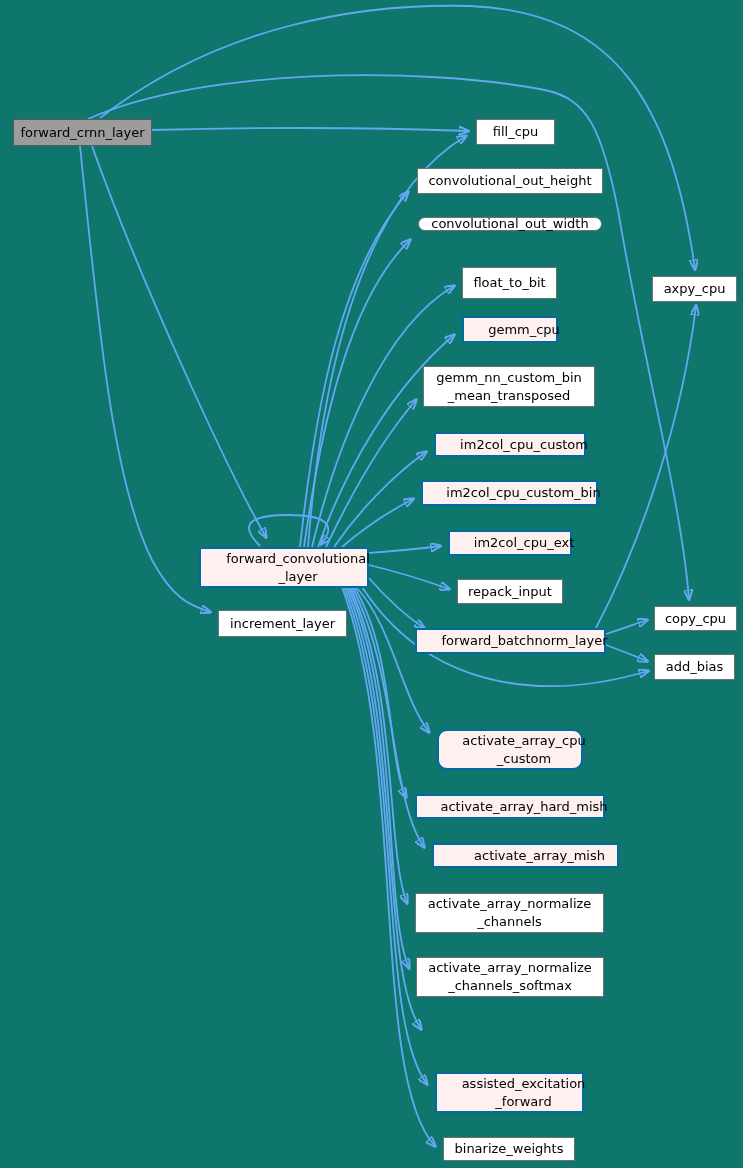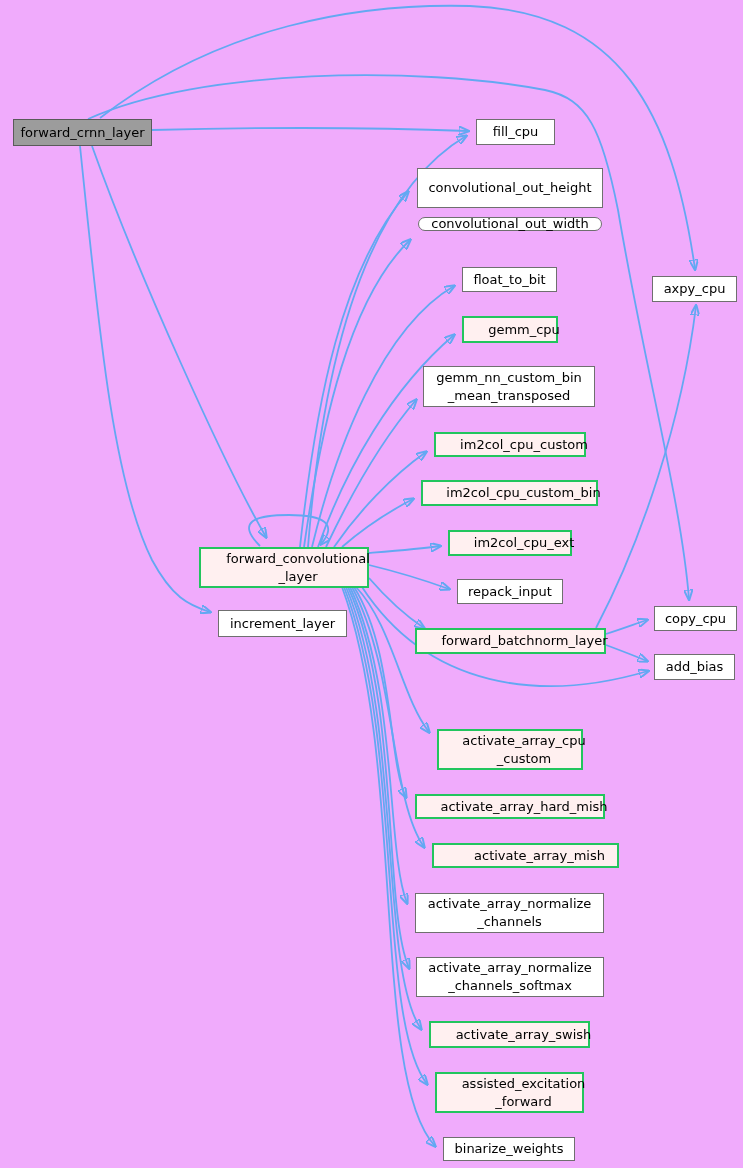--- a/index.html
+++ b/index.html
@@ -1,36 +1,36 @@
 <!DOCTYPE html>
 <html><head>
 <meta charset="utf-8">
 <style>
   html,body{margin:0;padding:0;background:#000;}
   #canvas{
     position:relative;
     width:743px;height:1168px;
-    background:#f0abfc;
+    background:#0f766e;
     font-family:"DejaVu Sans","Liberation Sans",sans-serif;
     overflow:hidden;
   }
   #edges{position:absolute;left:0;top:0;width:743px;height:1168px;}
   #edges path{fill:none;stroke:#63a8f2;stroke-width:1.8px;}
   .node{
     position:absolute;
     box-sizing:border-box;
     display:flex;align-items:center;justify-content:center;
     text-align:center;
     font-size:13px;line-height:1.35;
     color:#000;
     white-space:pre-line;
     cursor:pointer;
   }
   .node.normal{background:#ffffff;border:1.6px solid #6f6f6f;}
-  .node.truncated{background:#fff0f0;border:2px solid #22c55e;padding-left:28px;}
+  .node.truncated{background:#fff0f0;border:2px solid #0369a1;padding-left:28px;}
   .node.current{background:#9c9c9c;border:1.6px solid #5a5a5a;cursor:default;}
 </style>
 </head>
 <body>
 
 <div id="canvas">
 
   <svg id="edges" width="743" height="1168" viewBox="0 0 743 1168" xmlns="http://www.w3.org/2000/svg">
     <defs>
       <marker id="arrow" viewBox="0 0 10 8" refX="8.5" refY="4" markerWidth="11" markerHeight="9" orient="auto" markerUnits="userSpaceOnUse">
@@ -66,43 +66,42 @@
     <path marker-end="url(#arrow)" d="M 342 587 C 406 760 371 1078 435 1146"></path>
     <path marker-end="url(#arrow)" d="M 260 546 C 236 522 254 515 289 515 C 324 515 338 524 321 544"></path>
 
     <path marker-end="url(#arrow)" d="M 606 634 C 622 629 635 624 647 620"></path>
     <path marker-end="url(#arrow)" d="M 606 645 C 622 651 635 656 647 661"></path>
     <path marker-end="url(#arrow)" d="M 596 628 C 642 540 682 420 696 306"></path>
   </svg>
 
   <div class="node current" style="left:13px;  top:119px;  width:139px; height:27px;">forward_crnn_layer</div>
   <div class="node normal" style="left:476px; top:119px;  width:79px;  height:26px;">fill_cpu</div>
-  <div class="node normal" style="left:417px; top:168px;  width:186px; height:40px;">convolutional_out_height</div>
+  <div class="node normal" style="left:417px; top:168px;  width:186px; height:26px;">convolutional_out_height</div>
   <div class="node normal" style="left:418px; top:217px;  width:184px; height:14px;border-radius:11px;">convolutional_out_width</div>
-  <div class="node normal" style="left:462px; top:267px;  width:95px;  height:25px;">float_to_bit</div>
+  <div class="node normal" style="left:462px; top:267px;  width:95px;  height:32px;">float_to_bit</div>
   <div class="node normal" style="left:652px; top:276px;  width:85px;  height:26px;">axpy_cpu</div>
   <div class="node truncated" style="left:462px; top:316px;  width:96px;  height:27px;">gemm_cpu</div>
   <div class="node normal" style="left:423px; top:366px;  width:172px; height:41px;">gemm_nn_custom_bin
 _mean_transposed</div>
   <div class="node truncated" style="left:434px; top:432px;  width:152px; height:25px;">im2col_cpu_custom</div>
   <div class="node truncated" style="left:421px; top:480px;  width:177px; height:26px;">im2col_cpu_custom_bin</div>
   <div class="node truncated" style="left:448px; top:530px;  width:124px; height:26px;">im2col_cpu_ext</div>
   <div class="node normal" style="left:457px; top:579px;  width:106px; height:25px;">repack_input</div>
   <div class="node truncated" style="left:415px; top:628px;  width:191px; height:26px;">forward_batchnorm_layer</div>
   <div class="node normal" style="left:654px; top:606px;  width:83px;  height:25px;">copy_cpu</div>
   <div class="node normal" style="left:654px; top:654px;  width:81px;  height:26px;">add_bias</div>
   <div class="node truncated" style="left:199px; top:547px;  width:170px; height:41px;">forward_convolutional
 _layer</div>
   <div class="node normal" style="left:218px; top:610px;  width:129px; height:27px;">increment_layer</div>
-  <div class="node truncated" style="left:437px; top:729px;  width:146px; height:41px;">activate_array_cpu
+  <div class="node truncated" style="left:437px; top:729px;  width:146px; height:41px;border-radius:10px;">activate_array_cpu
 _custom</div>
   <div class="node truncated" style="left:415px; top:794px;  width:190px; height:25px;">activate_array_hard_mish</div>
   <div class="node truncated" style="left:432px; top:843px;  width:187px; height:25px;">activate_array_mish</div>
   <div class="node normal" style="left:415px; top:893px;  width:189px; height:40px;">activate_array_normalize
 _channels</div>
   <div class="node normal" style="left:416px; top:957px;  width:188px; height:40px;">activate_array_normalize
 _channels_softmax</div>
-  <div class="node truncated" style="left:429px; top:1021px; width:161px; height:27px;">activate_array_swish</div>
   <div class="node truncated" style="left:435px; top:1072px; width:149px; height:41px;">assisted_excitation
 _forward</div>
   <div class="node normal" style="left:443px; top:1137px; width:132px; height:24px;">binarize_weights</div>
 
 </div>
 
 </body></html>

